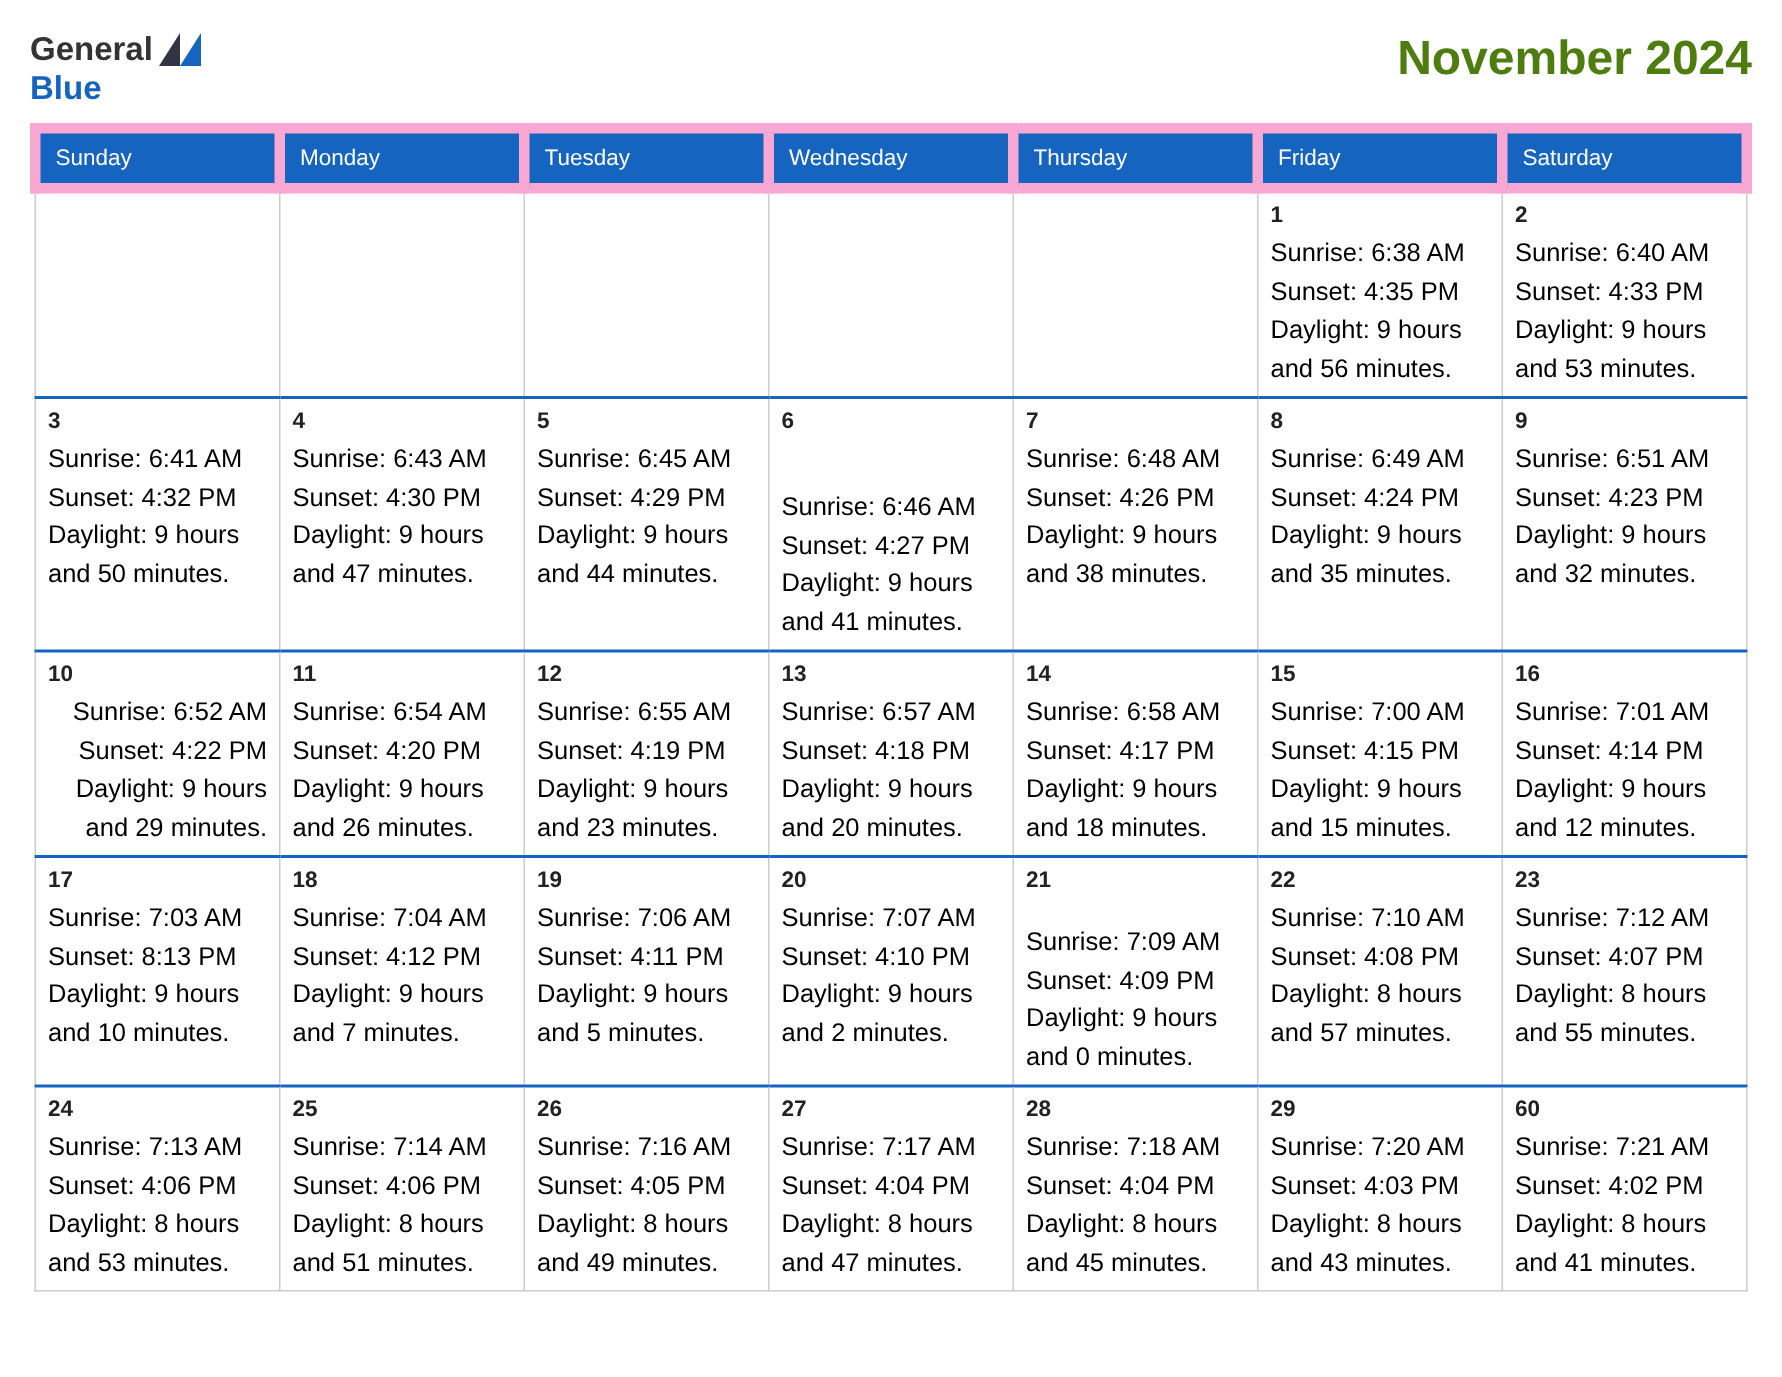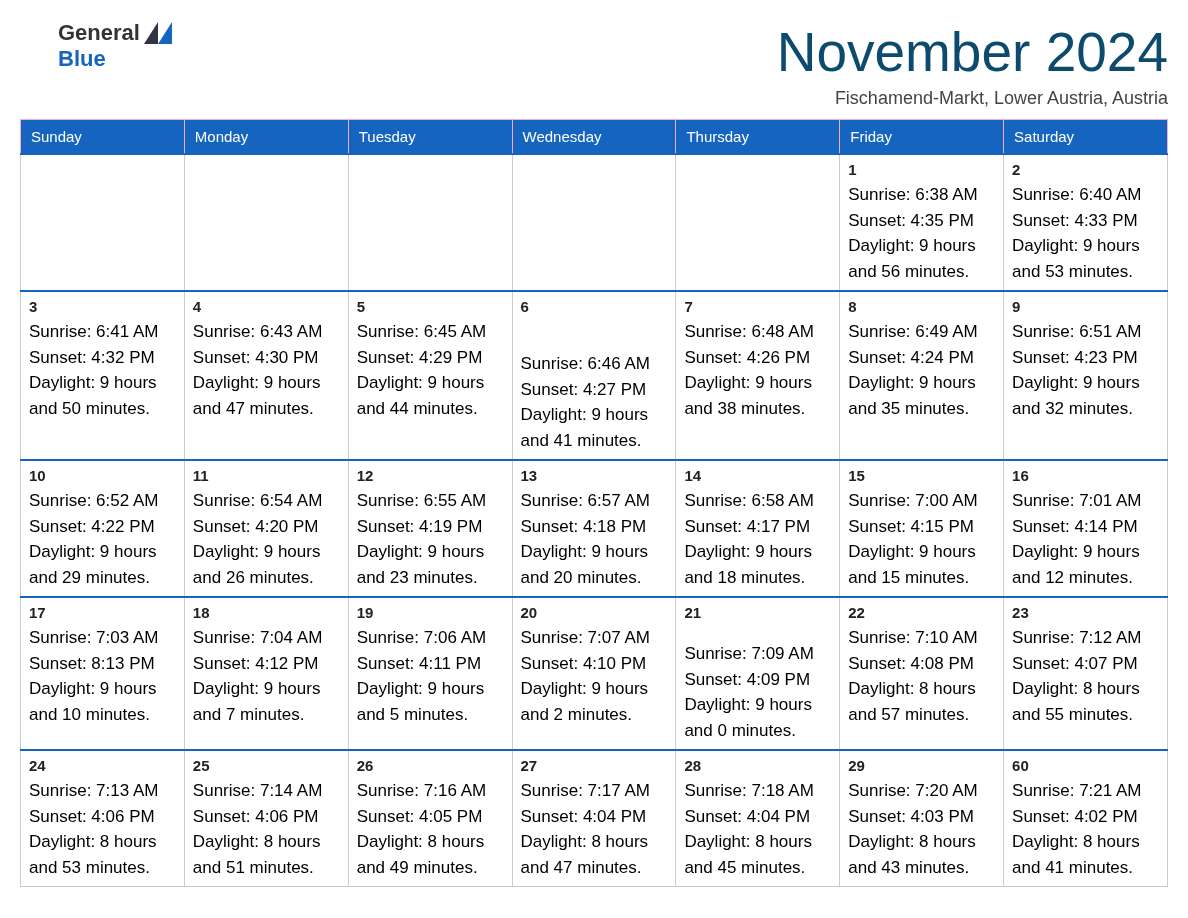--- a/index.html
+++ b/index.html
@@ -13,56 +13,55 @@
     .header-area {
       display: flex;
       justify-content: space-between;
       align-items: flex-start;
       margin-bottom: 10px;
     }
     .logo {
       display: flex;
       align-items: center;
       gap: 4px;
-      margin-left: 38px;
     }
     .logo-block {
       display: flex;
       flex-direction: column;
     }
     .logo-row {
       display: flex;
       align-items: center;
     }
     .title-area {
       text-align: right;
     }
     .month-title {
-      font-size: 55px;
-      font-weight: normal;
-      color: #0c4a6e;
+      font-size: 32px;
+      font-weight: bold;
+      color: #4d7c0f;
     }
     .location-title {
       font-size: 18px;
       color: #444;
       margin-top: 4px;
     }
     .calendar {
       width: 100%;
       border-collapse: collapse;
       margin-top: 10px;
     }
     .calendar th {
       background-color: #1565c0;
       color: #fff;
       padding: 8px 10px;
       text-align: left;
       font-size: 15px;
       font-weight: normal;
-      border: 1px solid #f9a8d4;
+      border: 7px solid #f9a8d4;
       margin-left: 34px;
     }
     .calendar td {
       vertical-align: top;
       padding: 6px 8px;
       border: 1px solid #ccc;
       width: 14.28%;
       min-height: 110px;
       font-size: 13px;
       color: #333;
@@ -101,21 +100,20 @@
           </svg>
         </span>
       </div>
       <div>
         <span style="font-size:22px;font-weight:bold;color:#1565c0;">Blue</span>
       </div>
     </div>
   </div>
   <div class="title-area">
     <div class="month-title">November 2024</div>
-    <div class="location-title">Fischamend-Markt, Lower Austria, Austria</div>
   </div>
 </div>
 
 <table class="calendar">
   <thead>
     <tr>
     <th>Sunday</th>
         <th>Monday</th>
         <th>Tuesday</th>
         <th>Wednesday</th>
@@ -184,21 +182,21 @@
         <td>
           <div class="day-number">9</div>
           <div class="day-info" style="white-space: pre-line;">Sunrise: 6:51 AM
 Sunset: 4:23 PM
 Daylight: 9 hours and 32 minutes.</div>
         </td>
       </tr>
       <tr class="week-row">
         <td>
           <div class="day-number">10</div>
-          <div class="day-info" style="white-space: pre-line;">Sunrise: 6:52 AM
+          <div class="day-info" style="white-space: pre-line; text-align: right;">Sunrise: 6:52 AM
 Sunset: 4:22 PM
 Daylight: 9 hours and 29 minutes.</div>
         </td>
         <td>
           <div class="day-number">11</div>
           <div class="day-info" style="white-space: pre-line;">Sunrise: 6:54 AM
 Sunset: 4:20 PM
 Daylight: 9 hours and 26 minutes.</div>
         </td>
         <td>

